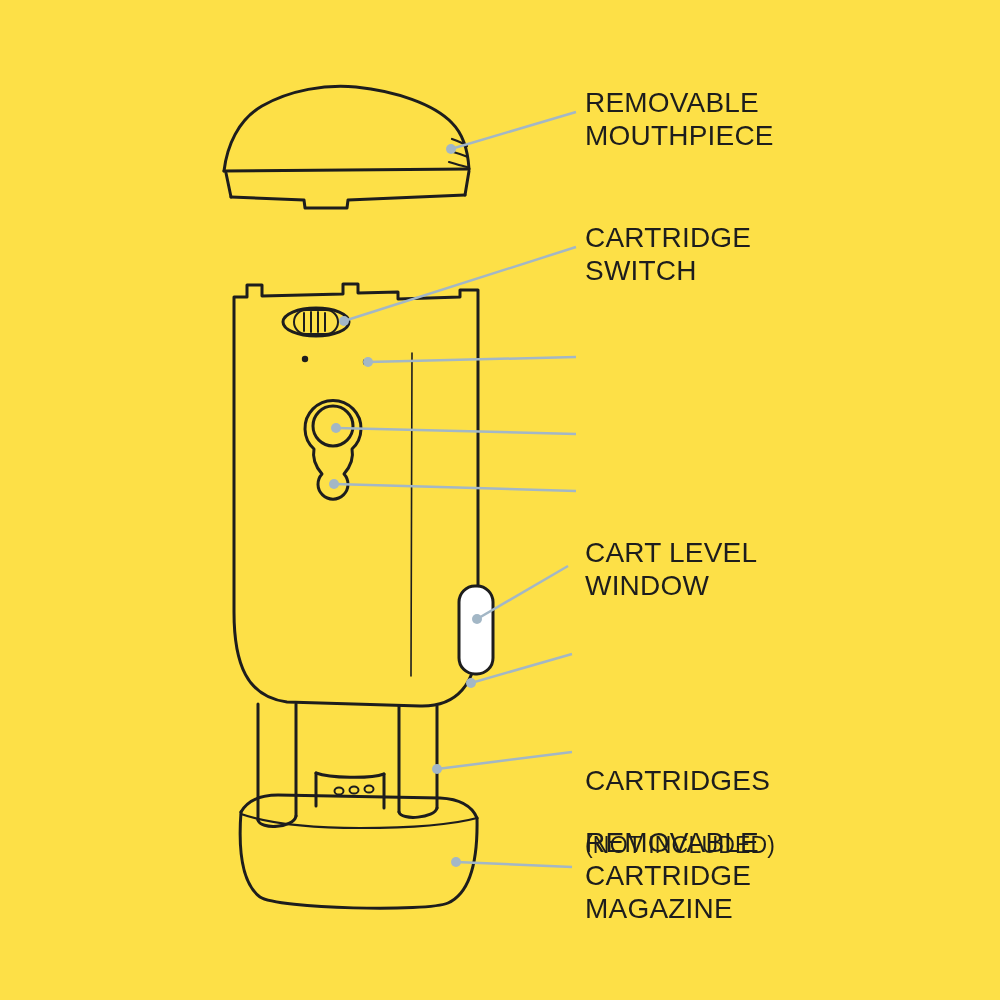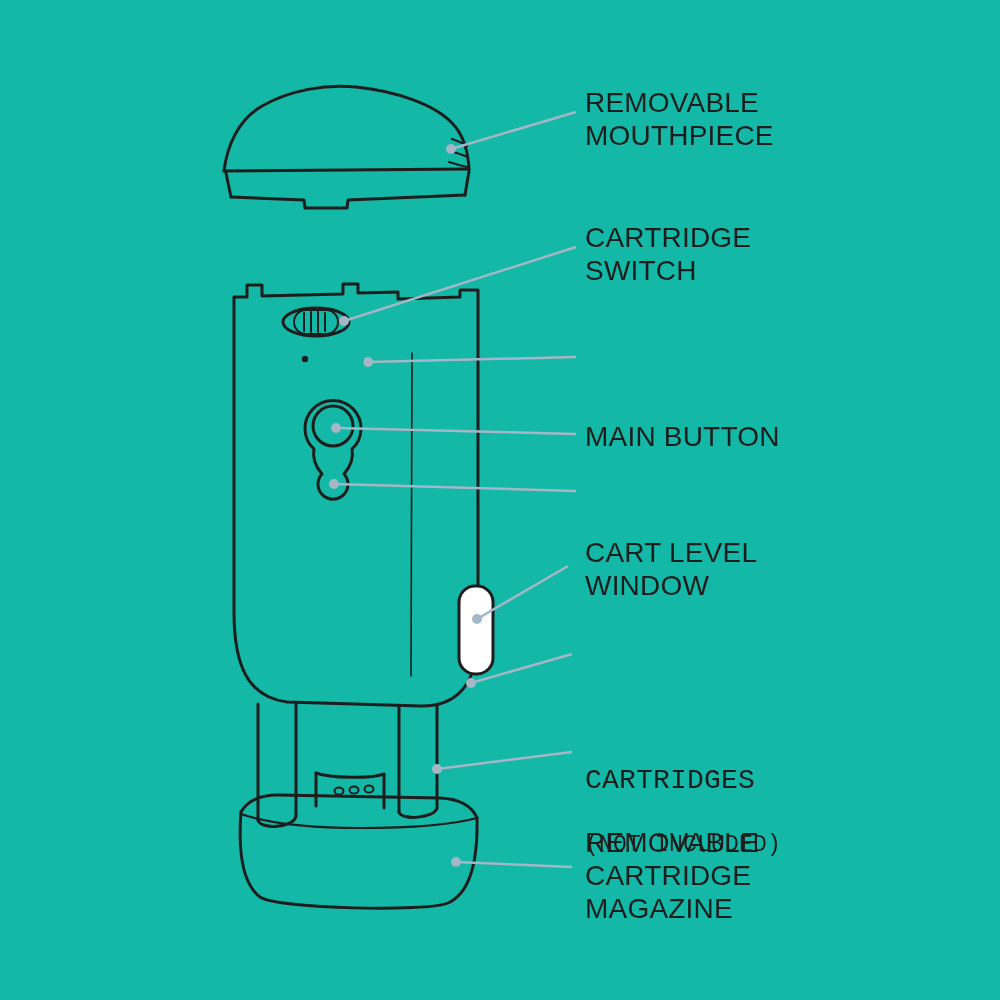--- a/index.html
+++ b/index.html
@@ -5,21 +5,21 @@
   html, body {
     margin: 0;
     padding: 0;
     background: #ffffff;
     font-family: "Liberation Sans", sans-serif;
   }
   .stage {
     position: relative;
     width: 1000px;
     height: 1000px;
-    background: #14b8a6;
+    background: #fde047;
     overflow: hidden;
   }
   .diagram-svg {
     position: absolute;
     left: 0;
     top: 0;
   }
   .label {
     position: absolute;
     font-size: 28px;
@@ -27,21 +27,21 @@
     color: #1d1d1d;
     letter-spacing: 0.2px;
     white-space: pre-line;
     font-weight: 400;
   }
   .label .sub {
     display: block;
     font-size: 23px;
     line-height: 30px;
   }
-  .label span { display: block; font-family: Liberation Mono, monospace; }
+  .label span { display: block; }
 </style>
 </head>
 <body>
 
 <div class="stage">
 
   <svg class="diagram-svg" width="1000" height="1000" viewBox="0 0 1000 1000">
 
     <g fill="none" stroke-width="3" stroke-linecap="round" stroke-linejoin="round" stroke="#1d1d1d">
 
@@ -138,21 +138,20 @@
     </g>
   </svg>
 
   <div class="label" style="left:585px; top:86px">REMOVABLE
 MOUTHPIECE</div>
 
   <div class="label" style="left:585px; top:221px">CARTRIDGE
 SWITCH</div>
 
 
-  <div class="label" style="left:585px; top:420px">MAIN BUTTON</div>
 
 
   <div class="label" style="left:585px; top:536px">CART LEVEL
 WINDOW</div>
 
 
   <div class="label" style="left:585px; top:731px">
     <span>CARTRIDGES</span>
     <span class="sub">(NOT INCLUDED)</span>
   </div>

